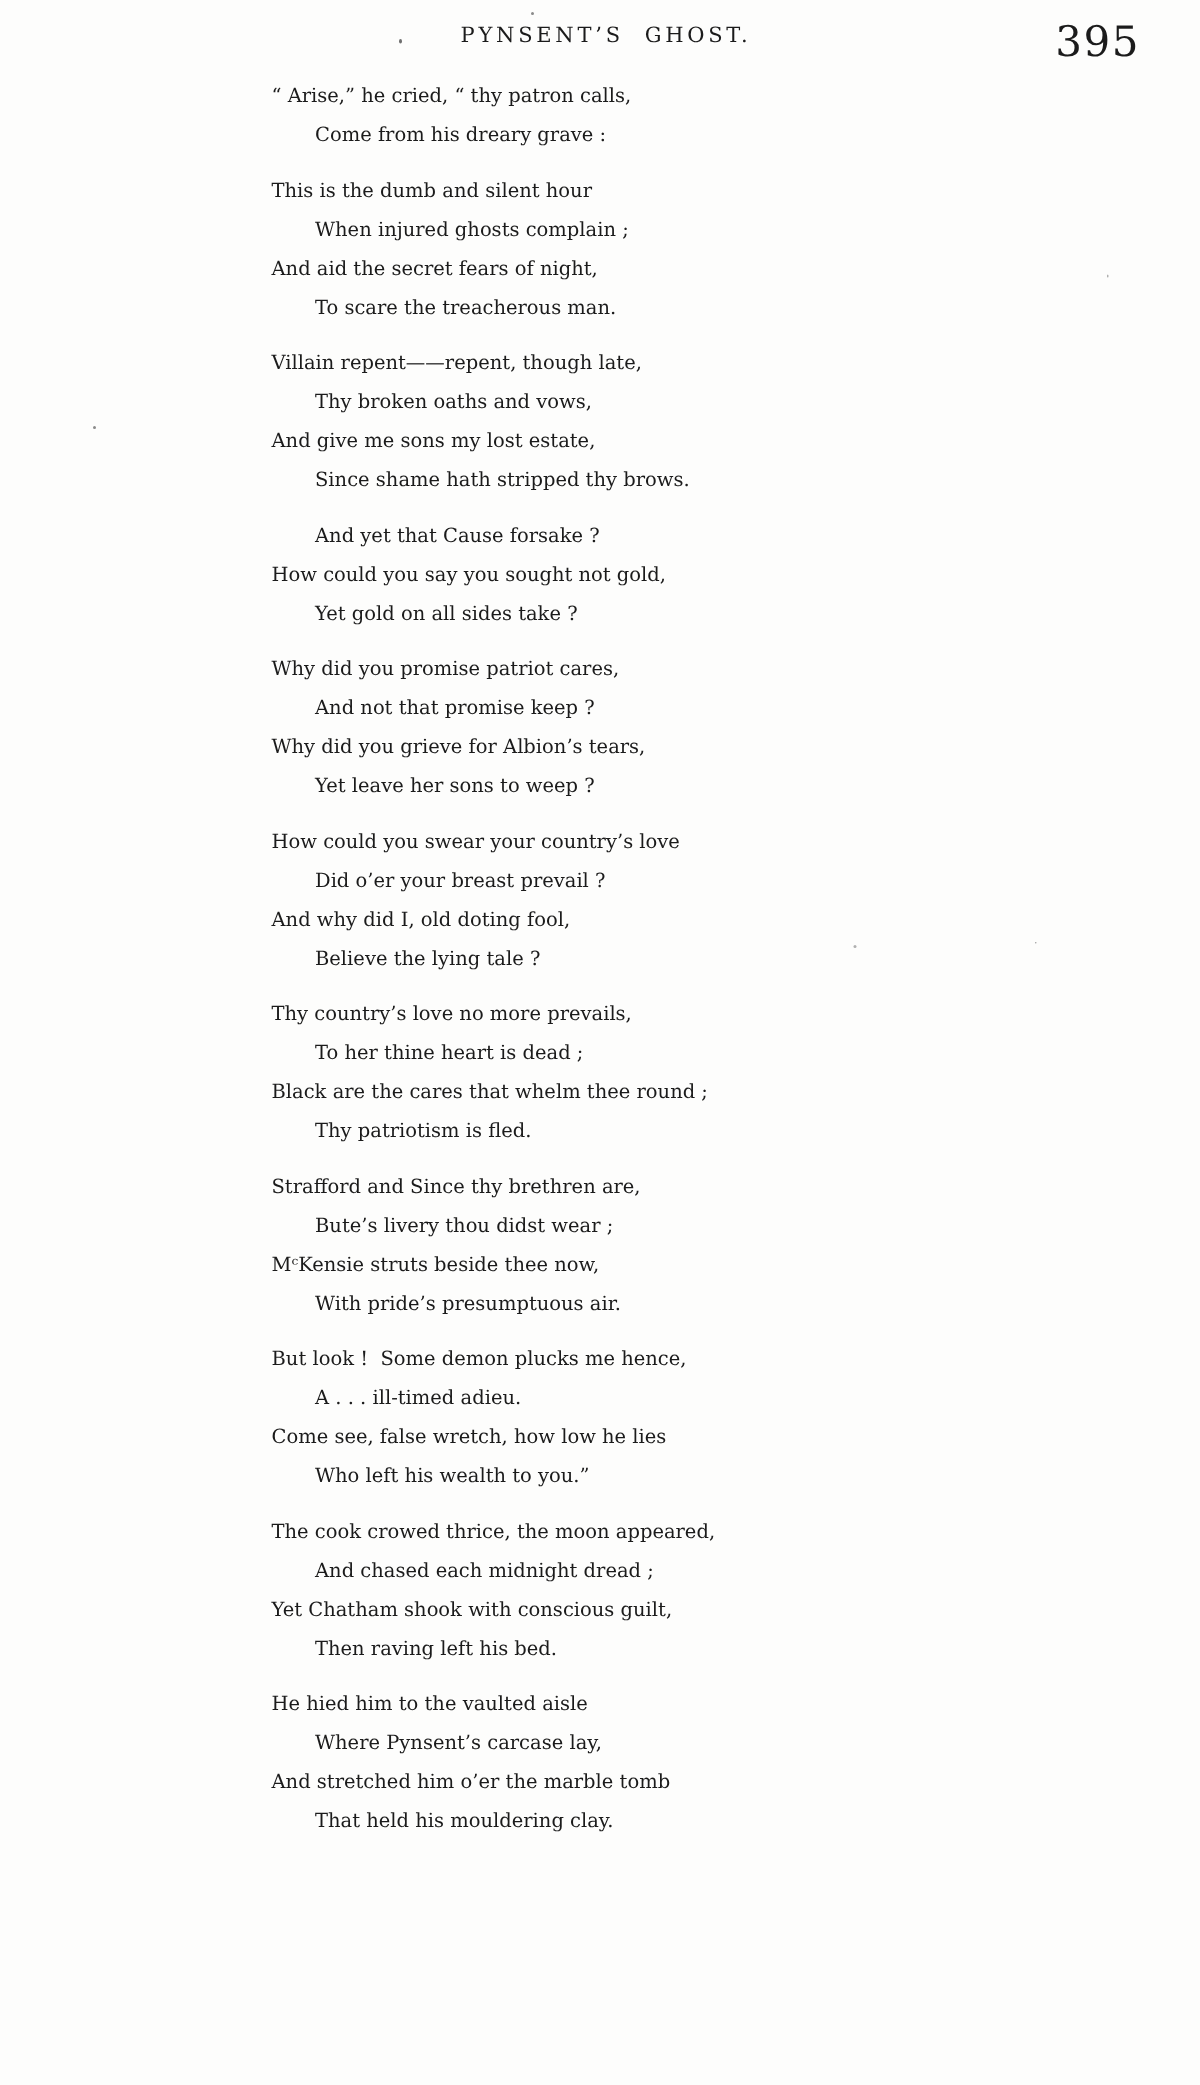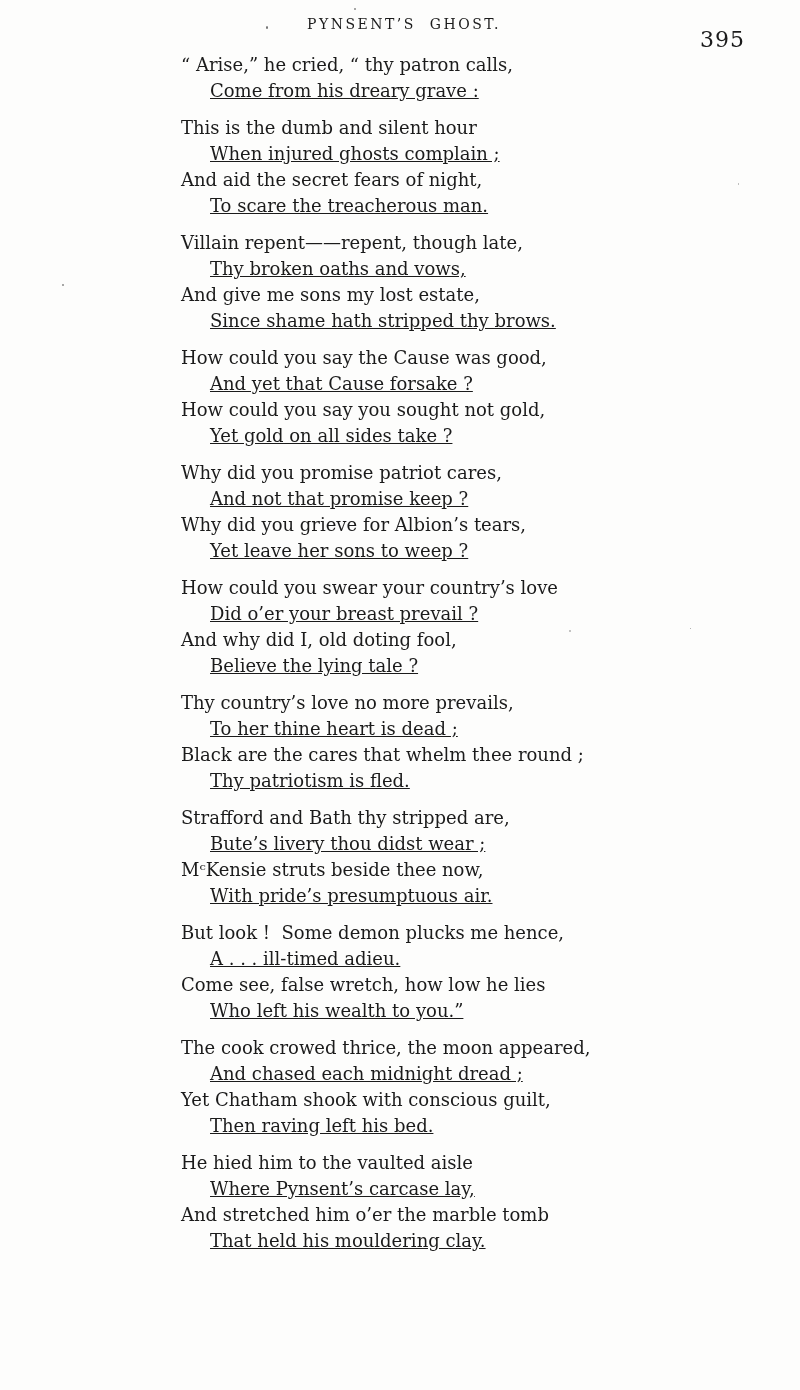--- a/index.html
+++ b/index.html
@@ -28,42 +28,40 @@
     left: 404px;
     transform: translateX(-50%);
     top: 2px;
     font-size: 14px;
     font-weight: 400;
     letter-spacing: 2.5px;
     white-space: pre;
   }
   .page-number {
     position: absolute;
-    right: 55px;
+    right: 40px;
     top: -3px;
-    font-size: 22px;
+    font-size: 28px;
     letter-spacing: 1px;
-    margin-top: 16px;
   }
   .poem {
     position: absolute;
     top: 52px;
     left: 181px;
   }
   .stanza {
     margin-bottom: 11px;
   }
   .line {
-    font-size: 18px;
+    font-size: 13px;
     line-height: 26px;
     white-space: pre;
   }
   .line.indent {
     padding-left: 29px;
-    text-decoration: underline;
   }
   
   .speck {
     position: absolute;
     background: #8a8a8a;
     border-radius: 50%;
   }
   .speck.s1 { left: 354px; top: 8px;   width: 2px; height: 2px; }
   .speck.s2 { left: 266px; top: 26px;  width: 2px; height: 3px; background:#6f6f6f; }
   .speck.s3 { left: 62px;  top: 284px; width: 2px; height: 2px; }
@@ -91,21 +89,20 @@
         <div class="line">And aid the secret fears of night,</div>
         <div class="line indent">To scare the treacherous man.</div>
       </div>
       <div class="stanza">
         <div class="line">Villain repent——repent, though late,</div>
         <div class="line indent">Thy broken oaths and vows,</div>
         <div class="line">And give me sons my lost estate,</div>
         <div class="line indent">Since shame hath stripped thy brows.</div>
       </div>
       <div class="stanza">
-        <div class="line">How could you say the Cause was good,</div>
         <div class="line indent">And yet that Cause forsake ?</div>
         <div class="line">How could you say you sought not gold,</div>
         <div class="line indent">Yet gold on all sides take ?</div>
       </div>
       <div class="stanza">
         <div class="line">Why did you promise patriot cares,</div>
         <div class="line indent">And not that promise keep ?</div>
         <div class="line">Why did you grieve for Albion’s tears,</div>
         <div class="line indent">Yet leave her sons to weep ?</div>
       </div>
@@ -115,21 +112,21 @@
         <div class="line">And why did I, old doting fool,</div>
         <div class="line indent">Believe the lying tale ?</div>
       </div>
       <div class="stanza">
         <div class="line">Thy country’s love no more prevails,</div>
         <div class="line indent">To her thine heart is dead ;</div>
         <div class="line">Black are the cares that whelm thee round ;</div>
         <div class="line indent">Thy patriotism is fled.</div>
       </div>
       <div class="stanza">
-        <div class="line">Strafford and Bath thy stripped are,</div>
+        <div class="line">Strafford and Since thy brethren are,</div>
         <div class="line indent">Bute’s livery thou didst wear ;</div>
         <div class="line">MᶜKensie struts beside thee now,</div>
         <div class="line indent">With pride’s presumptuous air.</div>
       </div>
       <div class="stanza">
         <div class="line">But look !  Some demon plucks me hence,</div>
         <div class="line indent">A . . . ill-timed adieu.</div>
         <div class="line">Come see, false wretch, how low he lies</div>
         <div class="line indent">Who left his wealth to you.”</div>
       </div>

